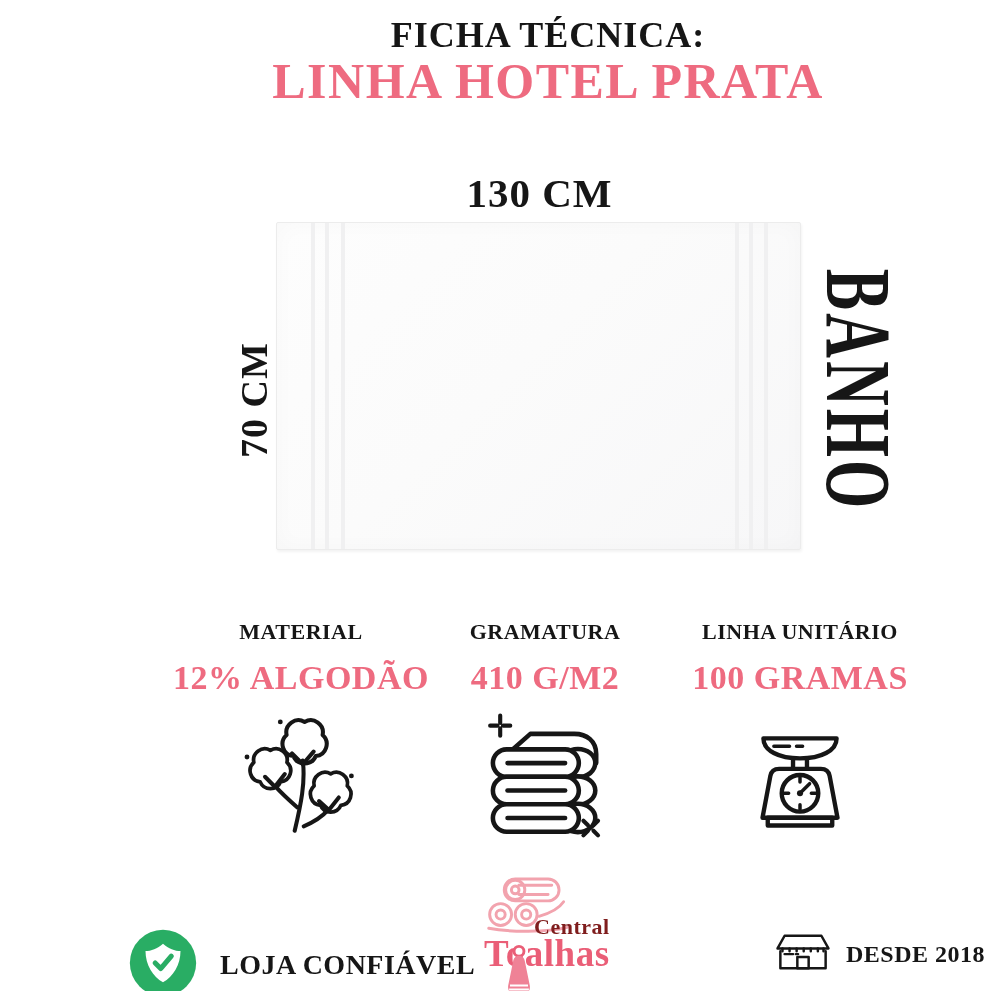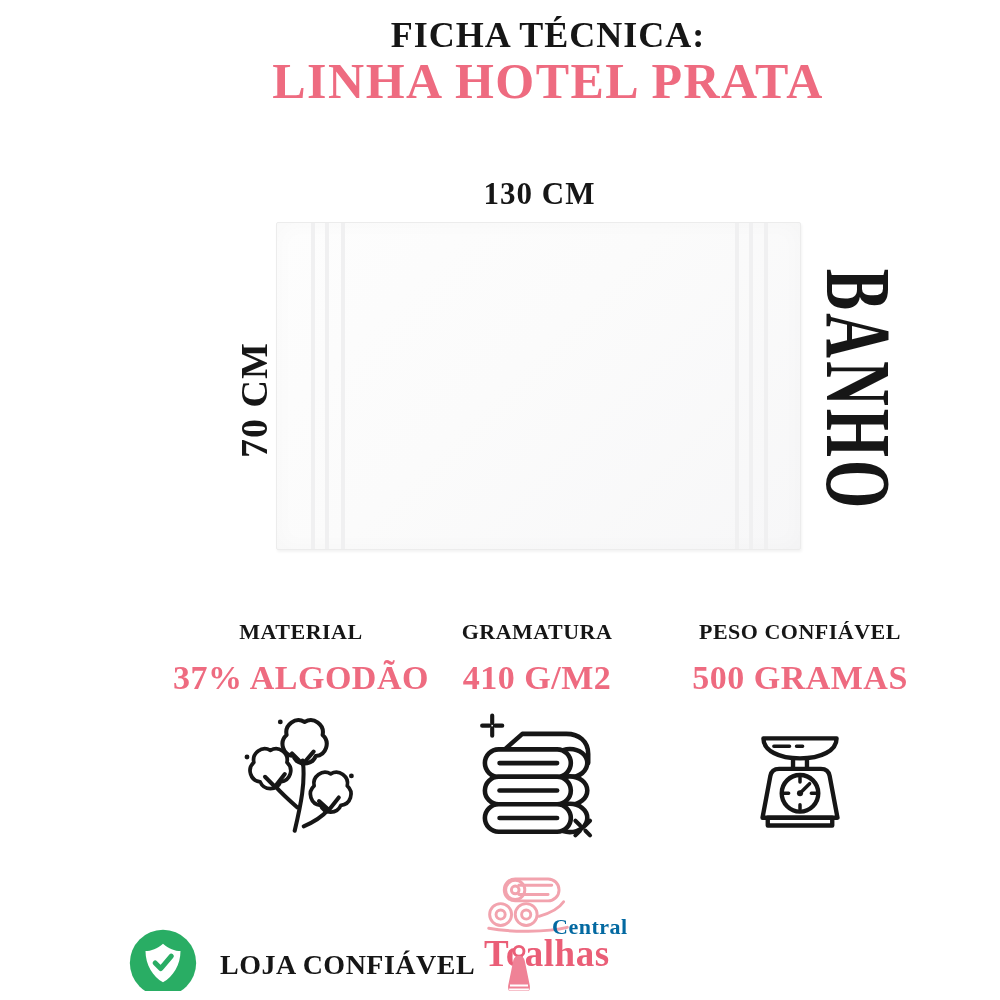--- a/index.html
+++ b/index.html
@@ -12,55 +12,55 @@
   .hdr-title {
     position:absolute; top:14px; left:0; width:1000px; text-align:center;
     font-size:36px; font-weight:bold; letter-spacing:1px; color:#161616;
   }
   .hdr-sub {
     position:absolute; top:52px; left:0; width:1000px; text-align:center;
     font-size:50px; font-weight:bold; letter-spacing:1.5px; color:#EE6B80;
   }
   
   .dim-top {
-    position:absolute; top:176px; left:228px; width:527px; text-align:center;
-    font-size:31px; font-weight:bold; letter-spacing:1px;
+    position:absolute; top:169px; left:228px; width:527px; text-align:center;
+    font-size:41px; font-weight:bold; letter-spacing:1px;
   }
   .towel {
     position:absolute; left:228px; top:222px; width:525px; height:328px;
     background:linear-gradient(135deg,#fdfdfd 0%, #fbfbfb 45%, #f7f7f8 100%);
     border:1px solid #ececec; border-radius:2px;
     box-shadow: inset 0 0 22px rgba(0,0,0,0.025), 1px 2px 3px rgba(0,0,0,0.05);
   }
   .towel .stripe { position:absolute; top:0; bottom:0; width:4px; background:#f0f0f1; }
   .dim-left {
     position:absolute; left:206px; top:400px; transform:translate(-50%,-50%) rotate(-90deg);
     font-size:38px; font-weight:bold; letter-spacing:1px; white-space:nowrap;
   }
   .dim-right {
     position:absolute; left:810px; top:390px; transform:translate(-50%,-50%) rotate(90deg);
     font-size:62px; font-weight:bold; letter-spacing:3px; white-space:nowrap;
   }
   .dim-right .stretch { display:inline-block; transform:scaleY(1.5); transform-origin:center; }
   
   .spec-col { position:absolute; top:615px; width:300px; text-align:center; }
   .spec-col.c1 { left:103px; }
-  .spec-col.c2 { left:339px; }
+  .spec-col.c2 { left:347px; }
   .spec-col.c3 { left:602px; }
   .spec-label { font-size:22px; font-weight:bold; letter-spacing:0.5px; line-height:34px; color:#161616; }
   .spec-value { margin-top:10px; font-size:34px; font-weight:bold; letter-spacing:0.5px; line-height:38px; color:#EE6B80; }
   .spec-icon { margin-top:12px; height:132px; display:flex; align-items:center; justify-content:center; }
   
   .trust-badge { position:absolute; left:80px; top:928px; display:flex; align-items:center; gap:22px; }
   .trust-label { font-size:28px; font-weight:bold; letter-spacing:0.5px; }
   .since-badge { position:absolute; left:726px; top:930px; display:flex; align-items:center; gap:14px; }
   .since-label { font-size:24px; font-weight:bold; letter-spacing:0.5px; }
   .brand-logo { position:absolute; left:428px; top:874px; width:175px; height:130px; }
   .logo-rolls { position:absolute; left:10px; top:2px; }
-  .logo-line1 { position:absolute; left:76px; top:40px; font-size:22px; font-weight:bold; color:#0369a1; letter-spacing:0.5px; z-index:1; }
+  .logo-line1 { position:absolute; left:58px; top:40px; font-size:22px; font-weight:bold; color:#7f1d1d; letter-spacing:0.5px; z-index:1; }
   .logo-line2 { position:absolute; left:8px; top:58px; font-size:37px; font-weight:bold; color:#EA5E77; letter-spacing:0.5px; z-index:1; }
   .logo-bell { position:absolute; left:25px; top:70px; z-index:2; }
 </style>
 </head>
 <body>
 
 <div class="page">
 
   <div class="hdr-title">FICHA TÉCNICA:</div>
   <div class="hdr-sub">LINHA HOTEL PRATA</div>
@@ -76,21 +76,21 @@
     <div class="stripe" style="left:487px;"></div>
   </div>
 
   <div class="dim-left">70 CM</div>
   <div class="dim-right">
     <span class="stretch">BANHO</span>
   </div>
 
   <div class="spec-col c1">
     <div class="spec-label">MATERIAL</div>
-    <div class="spec-value">37% ALGODÃO</div>
+    <div class="spec-value">12% ALGODÃO</div>
     <div class="spec-icon">
       <svg viewBox="0 0 140 140" width="126" height="126">
         <g fill="#ffffff" stroke="#161616" stroke-width="4.5" stroke-linejoin="round">
           <path transform="translate(74,32)" d="M0,-21 A13.5,13.5 0 0 1 20,-6.5 A13.5,13.5 0 0 1 12.4,17 A13.5,13.5 0 0 1 -12.4,17 A13.5,13.5 0 0 1 -20,-6.5 A13.5,13.5 0 0 1 0,-21 Z"></path>
           <path transform="translate(36,62) scale(0.92)" d="M0,-21 A13.5,13.5 0 0 1 20,-6.5 A13.5,13.5 0 0 1 12.4,17 A13.5,13.5 0 0 1 -12.4,17 A13.5,13.5 0 0 1 -20,-6.5 A13.5,13.5 0 0 1 0,-21 Z"></path>
           <path transform="translate(103,88) scale(0.92)" d="M0,-21 A13.5,13.5 0 0 1 20,-6.5 A13.5,13.5 0 0 1 12.4,17 A13.5,13.5 0 0 1 -12.4,17 A13.5,13.5 0 0 1 -20,-6.5 A13.5,13.5 0 0 1 0,-21 Z"></path>
         </g>
         <g fill="none" stroke="#161616" stroke-width="4.5" stroke-linecap="round" stroke-linejoin="round">
           <path d="M72,54 C75,78 70,102 63,132"></path>
           <path d="M41,82 C50,92 58,99 66,106"></path>
@@ -129,22 +129,22 @@
         </g>
         <g stroke="#161616" stroke-width="4.5" stroke-linecap="round" fill="none">
           <path d="M21,5 V13 M21,19 V27 M10,16 H18 M24,16 H32"></path>
           <path d="M112,120 L117,125 M123,131 L128,136 M128,120 L123,125 M117,131 L112,136"></path>
         </g>
       </svg>
     </div>
   </div>
 
   <div class="spec-col c3">
-    <div class="spec-label">PESO CONFIÁVEL</div>
-    <div class="spec-value">500 GRAMAS</div>
+    <div class="spec-label">LINHA UNITÁRIO</div>
+    <div class="spec-value">100 GRAMAS</div>
     <div class="spec-icon">
       <svg viewBox="0 0 140 140" width="122" height="122">
         <g fill="#ffffff" stroke="#161616" stroke-width="5" stroke-linejoin="round" stroke-linecap="round">
           <path d="M28,28 H112 C112,42 94,51 70,51 C46,51 28,42 28,28 Z"></path>
           <path d="M62,51 V63 M78,51 V63"></path>
           <path d="M46,63 H94 C100,63 103,66 104,71 L113,119 H27 L36,71 C37,66 40,63 46,63 Z"></path>
           <rect x="33" y="119" width="74" height="9"></rect>
           <circle cx="70" cy="91" r="21"></circle>
         </g>
         <g stroke="#161616" stroke-width="4" stroke-linecap="round" fill="none">
@@ -189,14 +189,28 @@
     <span class="logo-line2">Toalhas</span>
     <span class="logo-bell">
       <svg viewBox="0 0 40 62" width="36" height="56">
         <circle cx="20" cy="8" r="5.5" fill="#ffffff" stroke="#EA5E77" stroke-width="3.2"></circle>
         <path d="M20,13 C16,13 14,16 13.5,19 L8,46 C7,52 11,56 16,56 H24 C29,56 33,52 32,46 L26.5,19 C26,16 24,13 20,13 Z" fill="#EF8296"></path>
         <path d="M10,46 H30 M9,50.5 H31" stroke="#ffffff" stroke-width="2.2" fill="none"></path>
       </svg>
     </span>
   </div>
 
+  <div class="since-badge">
+    <span>
+      <svg viewBox="0 0 82 62" width="58" height="44">
+        <g fill="none" stroke="#161616" stroke-width="3.5" stroke-linejoin="round" stroke-linecap="round">
+          <path d="M15,8 H67 L77,26 H5 Z"></path>
+          <path d="M12,26 V30 M22,26 V30 M32,26 V30 M42,26 V30 M52,26 V30 M62,26 V30 M70,26 V30"></path>
+          <path d="M9,30 V54 H73 V30"></path>
+          <rect x="33" y="38" width="16" height="16"></rect>
+          <path d="M15,34 H27 M31,34 H34"></path>
+        </g>
+      </svg>
+    </span>
+    <span class="since-label">DESDE 2018</span>
+  </div>
 
 </div>
 
 </body></html>

